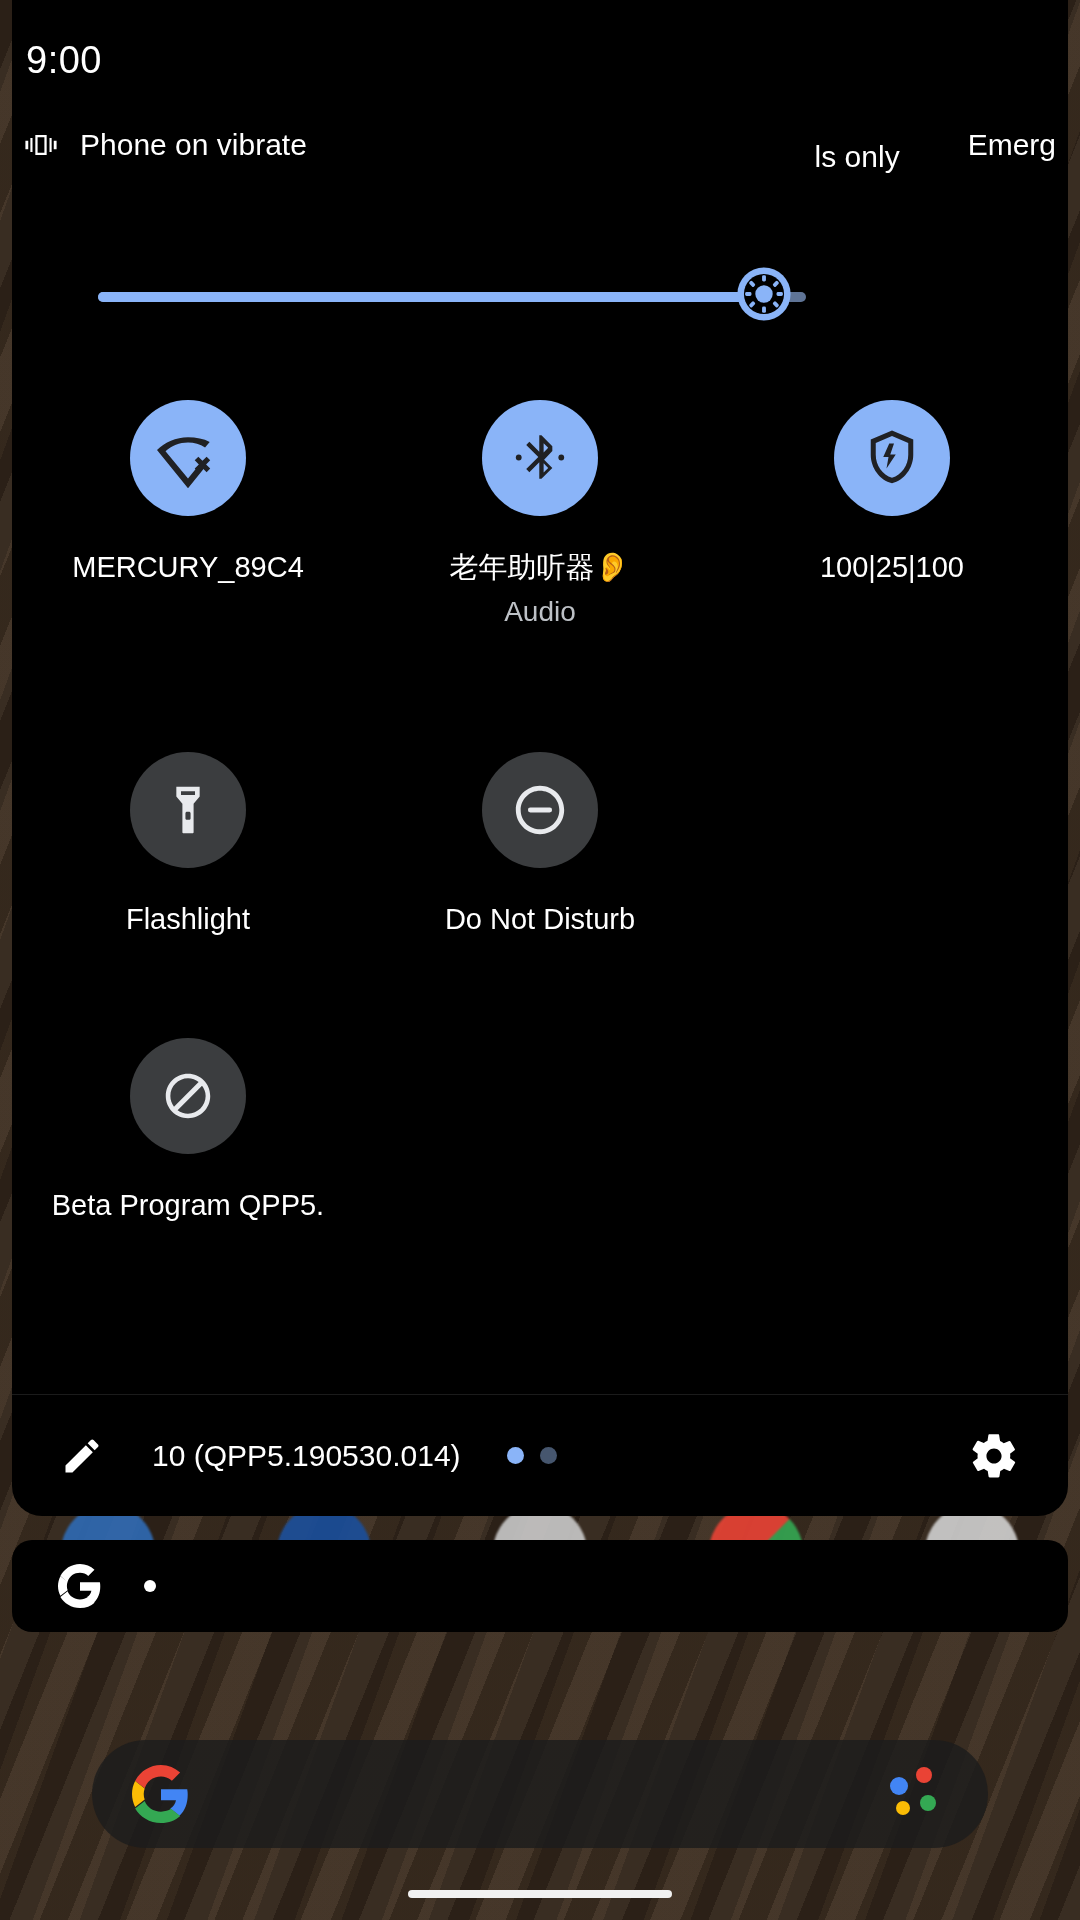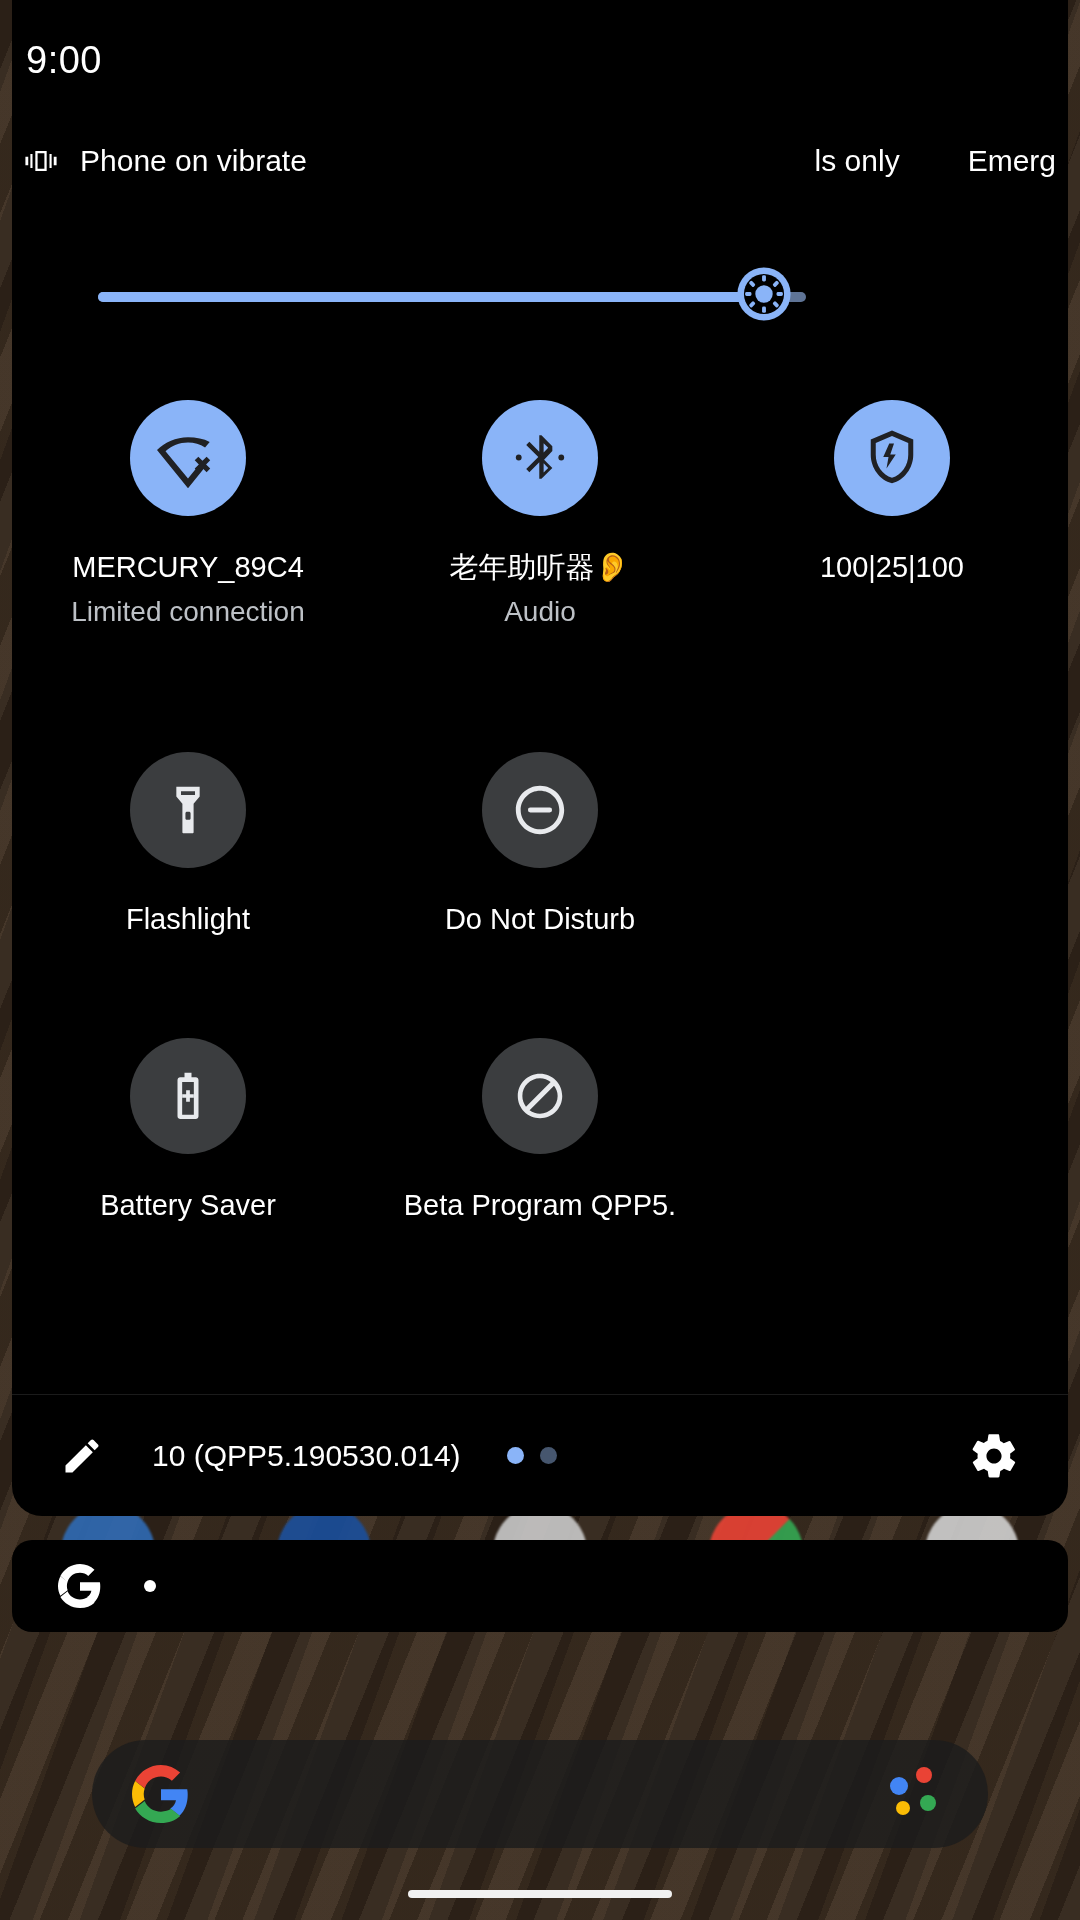--- a/index.html
+++ b/index.html
@@ -70,27 +70,27 @@
   
   #status-bar {
     position: absolute; left: 0; top: 0; width: 100%; height: 120px;
     display: flex; align-items: center; padding: 0 14px;
   }
   #clock { font-size: 38px; color: #fff; letter-spacing: .5px; }
 
   
   #status-row {
     position: absolute; left: 0; top: 128px; width: 100%; height: 66px;
-    display: flex; align-items: center; padding: 0 12px;
+    display: flex; padding: 0 12px;
     overflow: hidden;
   }
   #vibrate-icon { width: 34px; height: 34px; margin-right: 22px; flex: 0 0 auto; }
   #vibrate-text { font-size: 30px; color: #ffffff; white-space: nowrap; }
   .carrier { font-size: 30px; color: #ffffff; white-space: nowrap; flex: 0 0 auto; }
-  #carrier-1 { margin-left: auto; }
+  #carrier-1 { margin-left: auto; margin-top: 12px; }
   #carrier-2 { margin-left: 68px; }
 
   
   #brightness {
     position: absolute; left: 86px; top: 286px; width: 708px; height: 22px;
   }
   #bright-track {
     position: absolute; left: 0; top: 6px; width: 100%; height: 10px;
     border-radius: 5px; background: #5f7496;
   }
@@ -243,21 +243,20 @@
         <div class="tile">
           <div class="tile-circle on">
             <svg viewBox="0 0 24 24" width="62" height="62">
               <path class="icon-on" d="M12 4C7.6 4 3.7 5.7.8 8.5l-.3.3 2 2 .3-.2C5.2 8.3 8.4 7 12 7c1.3 0 2.5.2 3.7.5l-2.5 2.5c-.4 0-.8-.1-1.2-.1-2.3 0-4.3.8-5.9 2.2l2.1 2.1c1-.8 2.3-1.3 3.8-1.3h.2L9.4 16H9l3 3 1.2-1.2V19l1.9-1.9 4.3 4.3 1.6-1.6L3.7 2.4 2.1 4l2.6 2.6C4.4 6.7 4.2 6.8 4 7" opacity="0"></path>
               <path class="icon-on" d="M12.0 3.5c-4.4 0-8.4 1.6-11.4 4.3l11.4 14 4.2-5.2-1.5-1.5-2.7 3.3-7.6-9.4C6.8 7.4 9.3 6.5 12 6.5c2.9 0 5.5 1 7.6 2.7l2.1-2.5C18.9 4.5 15.6 3.5 12 3.5z" opacity="0"></path>
               <path class="icon-on" d="M12 4C7.3 4 3.1 5.9 0 8.9l12 14.8 6.4-7.9-1.7-1.7-4.7 5.8L3.3 9.4C5.7 7.3 8.7 6 12 6c2.4 0 4.7.7 6.6 1.9l1.8-2.1C18.1 4.6 15.2 4 12 4z"></path>
               <path class="icon-on" d="M17.6 15.9l1.6 1.6 1.4-1.4-1.6-1.6 1.6-1.6-1.4-1.4-1.6 1.6-1.6-1.6-1.4 1.4 1.6 1.6-1.6 1.6 1.4 1.4z"></path>
             </svg>
           </div>
           <div class="tile-label">MERCURY_89C4</div>
-          <div class="tile-sub">Limited connection</div>
         </div>
 
         <div class="tile">
           <div class="tile-circle on">
             <svg viewBox="0 0 24 24" width="58" height="58">
               <path class="icon-on" d="M17.1 7.1 12.6 2.6h-.9v6.8L7.6 5.3 6.3 6.6l5 5-5 5 1.3 1.3 4.1-4.1v6.8h.9l4.5-4.5-3.4-3.4 3.4-3.6zm-3.6-1.2 1.9 1.9-1.9 1.9V5.9zm1.9 10.2-1.9 1.9v-3.8l1.9 1.9z"></path>
               <circle class="icon-on" cx="3.2" cy="11.8" r="1.2"></circle>
               <circle class="icon-on" cx="20.8" cy="11.8" r="1.2"></circle>
             </svg>
           </div>
@@ -295,29 +294,20 @@
               <rect class="icon-off" x="7" y="11" width="10" height="2" rx="1"></rect>
             </svg>
           </div>
           <div class="tile-label">Do Not Disturb</div>
         </div>
 
       </div>
 
       <div class="tile-row">
 
-        <div class="tile">
-          <div class="tile-circle off">
-            <svg viewBox="0 0 24 24" width="56" height="56">
-              <path class="icon-off" d="M15.3 4h-1.8V2h-3v2H8.7c-.7 0-1.2.6-1.2 1.2v15.5c0 .7.6 1.2 1.2 1.2h6.6c.7 0 1.2-.6 1.2-1.2V5.2c0-.6-.5-1.2-1.2-1.2zm-.8 2v14h-5V6h5z"></path>
-              <path class="icon-off" d="M12.8 9.5h-1.6v1.7H9.5v1.6h1.7v1.7h1.6v-1.7h1.7v-1.6h-1.7z"></path>
-            </svg>
-          </div>
-          <div class="tile-label">Battery Saver</div>
-        </div>
 
 
         <div class="tile">
           <div class="tile-circle off">
             <svg viewBox="0 0 24 24" width="58" height="58">
               <path class="icon-off" d="M12 2.8C6.9 2.8 2.8 6.9 2.8 12S6.9 21.2 12 21.2s9.2-4.1 9.2-9.2S17.1 2.8 12 2.8zm0 1.9c1.7 0 3.2.6 4.4 1.5L6.2 16.4C5.3 15.2 4.7 13.7 4.7 12c0-4 3.3-7.3 7.3-7.3zm0 14.6c-1.6 0-3.1-.5-4.3-1.4L17.8 7.8c.9 1.2 1.5 2.6 1.5 4.2 0 4-3.3 7.3-7.3 7.3z"></path>
               <path class="icon-off" d="M9.2 8h3.1c1.2 0 2.1.8 2.1 1.9 0 .7-.4 1.3-1 1.6.8.2 1.3.9 1.3 1.8 0 1.2-1 2.1-2.4 2.1H9.2V8zm1.6 1.4v1.5h1.3c.5 0 .8-.3.8-.8s-.3-.7-.8-.7h-1.3zm0 2.8v1.8h1.5c.6 0 .9-.3.9-.9s-.4-.9-.9-.9h-1.5z" opacity="0"></path>
             </svg>
           </div>
           <div class="tile-label">Beta Program QPP5.</div>

